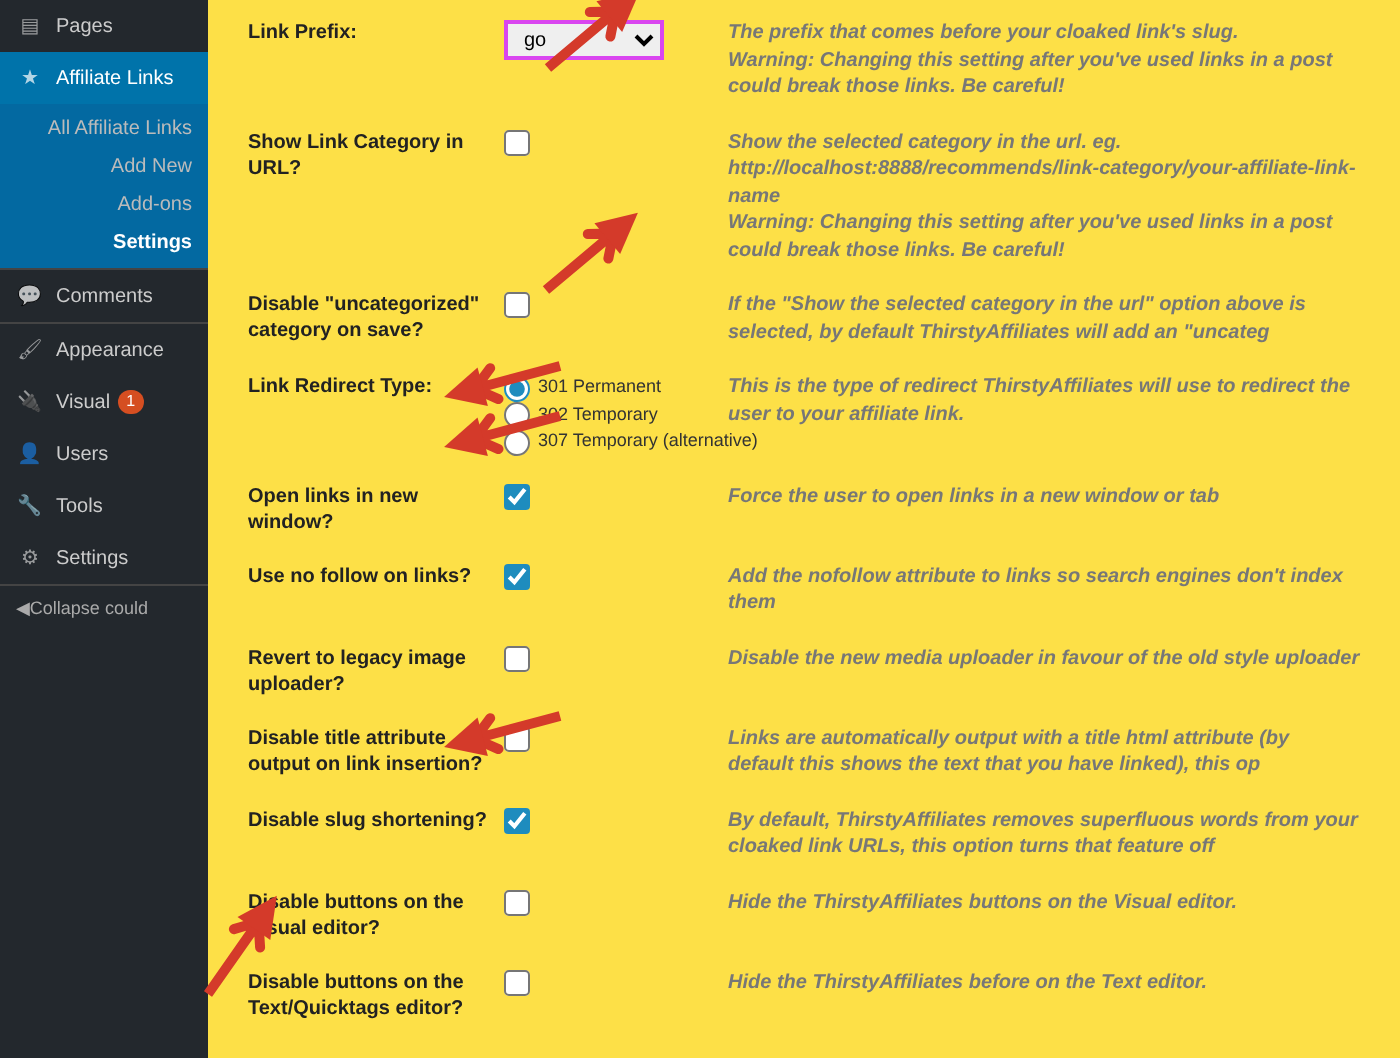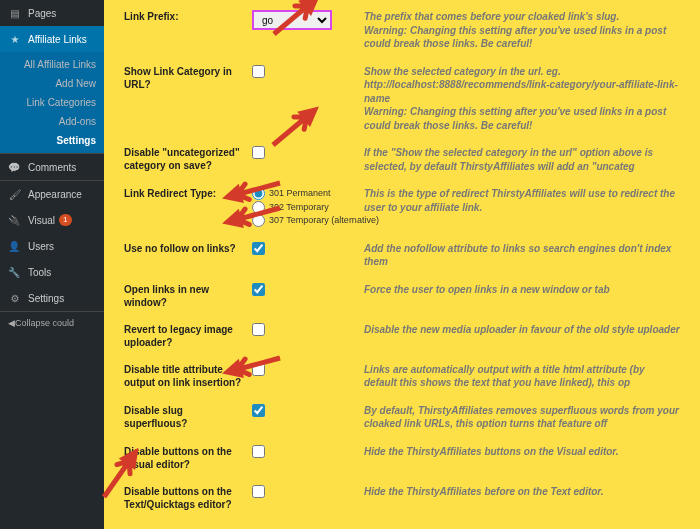--- a/index.html
+++ b/index.html
@@ -17,21 +17,21 @@
 .badge { background: #d54e21; color: #fff; border-radius: 8px; font-size: 8px; padding: 0 4px; margin-left: 4px; line-height: 12px; height: 12px; }
 
 .main { flex: 1; background: #fde047; padding: 10px 20px 20px 20px; overflow: hidden; white-space: nowrap; }
 .form-row { display: flex; align-items: flex-start; margin-bottom: 14px; }
 .form-row .lbl { width: 128px; font-size: 10px; color: #222; padding-right: 8px; font-weight: 600; line-height: 1.3; white-space: normal; }
 .form-row .ctrl { width: 112px; padding-right: 8px; }
 .form-row .desc { flex: 1; font-size: 10px; color: #777; font-style: italic; line-height: 1.35; white-space: normal; font-weight: bold; }
 .form-row .desc .sub { display: block; }
 .form-row input[type=checkbox] { width: 13px; height: 13px; accent-color: #1e8cbe; }
 .form-row select, .form-row input[type=text] { font-size: 10px; padding: 2px 4px; border: 2px solid #d946ef; width: 80px; height: 20px; }
-.radio-line { font-size: 9px; line-height: 1.5; display: flex; align-items: flex-start; gap: 4px; white-space: nowrap; }
+.radio-line { font-size: 9px; line-height: 1.5; display: flex; align-items: flex-end; gap: 4px; white-space: nowrap; }
 .radio-line input[type=radio] { accent-color: #1e8cbe; }
 
 
 .arrow { position: absolute; pointer-events: none; }
 .arrow svg { display: block; }
 </style>
 </head>
 <body>
 
 <div class="wrap">
@@ -40,21 +40,20 @@
       <span class="ico">▤</span>
       <span>Pages</span>
     </div>
     <div class="item active">
       <span class="ico">★</span>
       <span>Affiliate Links</span>
     </div>
     <div class="sub">
       <div class="subitem">All Affiliate Links</div>
       <div class="subitem">Add New</div>
-      <div class="subitem">Link Categories</div>
       <div class="subitem">Add-ons</div>
       <div class="subitem current">Settings</div>
     </div>
     <div class="item section">
       <span class="ico">💬</span>
       <span>Comments</span>
     </div>
     <div class="item section">
       <span class="ico">🖌</span>
       <span>Appearance</span>
@@ -122,49 +121,49 @@
             <label class="radio-line">
               <input type="radio" name="redirect-type" style="">
               <span>307 Temporary (alternative)</span>
             </label>
           </div>
           <div class="desc">
             <span class="sub">This is the type of redirect ThirstyAffiliates will use to redirect the user to your affiliate link.</span>
           </div>
         </div>
         <div class="form-row">
+          <div class="lbl">Open links in new window?</div>
+          <div class="ctrl"><input type="checkbox" checked="" style=""></div>
+          <div class="desc">
+            <span class="sub">Force the user to open links in a new window or tab</span>
+          </div>
+        </div>
+        <div class="form-row">
           <div class="lbl">Use no follow on links?</div>
           <div class="ctrl"><input type="checkbox" checked="" style=""></div>
           <div class="desc">
             <span class="sub">Add the nofollow attribute to links so search engines don't index them</span>
           </div>
         </div>
         <div class="form-row">
-          <div class="lbl">Open links in new window?</div>
-          <div class="ctrl"><input type="checkbox" checked="" style=""></div>
-          <div class="desc">
-            <span class="sub">Force the user to open links in a new window or tab</span>
-          </div>
-        </div>
-        <div class="form-row">
           <div class="lbl">Revert to legacy image uploader?</div>
           <div class="ctrl"><input type="checkbox" style=""></div>
           <div class="desc">
             <span class="sub">Disable the new media uploader in favour of the old style uploader</span>
           </div>
         </div>
         <div class="form-row">
           <div class="lbl">Disable title attribute output on link insertion?</div>
           <div class="ctrl"><input type="checkbox" style=""></div>
           <div class="desc">
             <span class="sub">Links are automatically output with a title html attribute (by default this shows the text that you have linked), this op</span>
           </div>
         </div>
         <div class="form-row">
-          <div class="lbl">Disable slug superfluous?</div>
+          <div class="lbl">Disable slug shortening?</div>
           <div class="ctrl"><input type="checkbox" checked="" style=""></div>
           <div class="desc">
             <span class="sub">By default, ThirstyAffiliates removes superfluous words from your cloaked link URLs, this option turns that feature off</span>
           </div>
         </div>
         <div class="form-row">
           <div class="lbl">Disable buttons on the Visual editor?</div>
           <div class="ctrl"><input type="checkbox" style=""></div>
           <div class="desc">
             <span class="sub">Hide the ThirstyAffiliates buttons on the Visual editor.</span>

